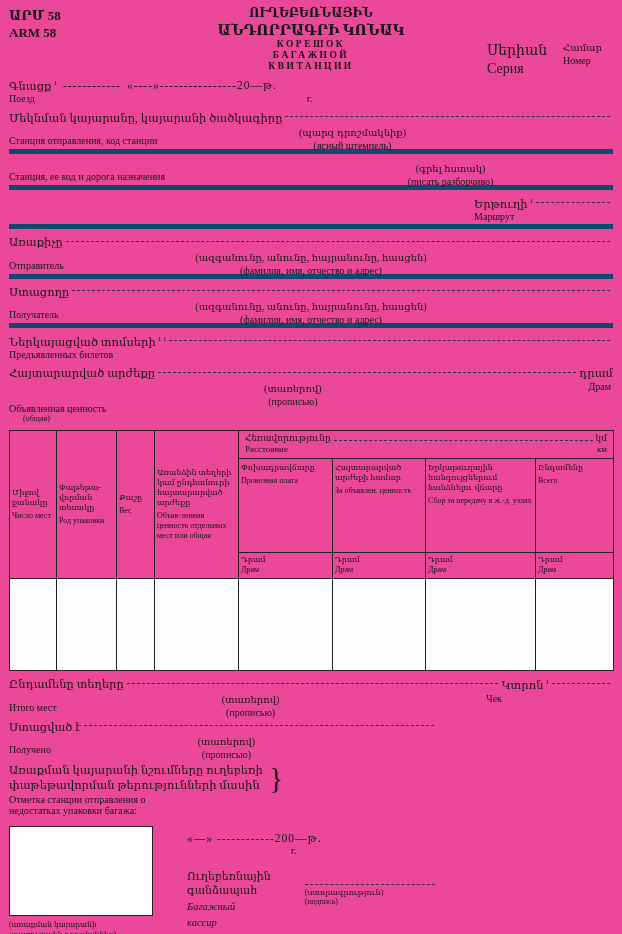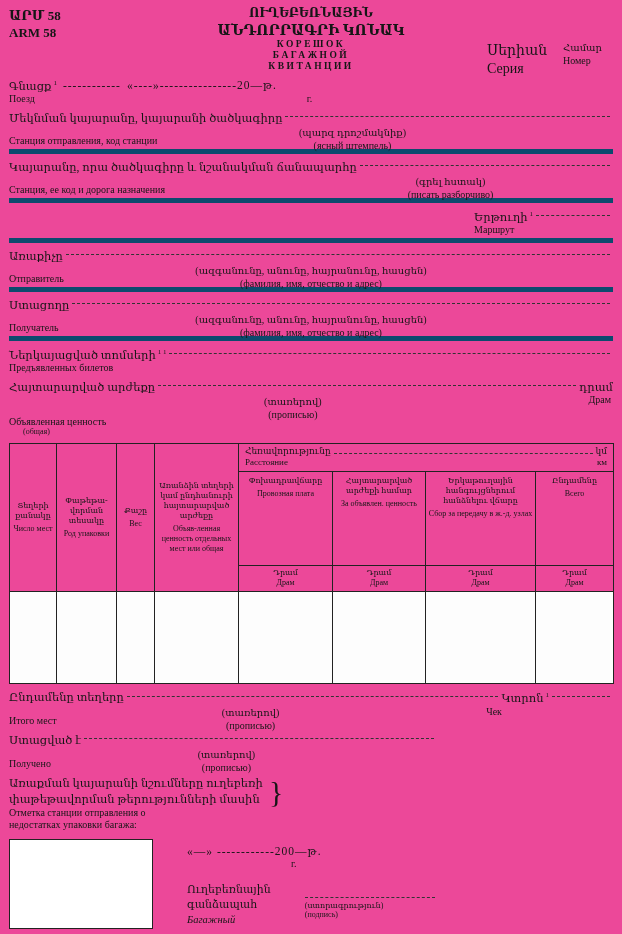--- a/index.html
+++ b/index.html
@@ -46,21 +46,21 @@
   .via { display:flex; align-items:flex-start; }
   .via-left { flex:1 1 74%; }
   .via-right { flex:0 0 23%; margin-left:3%; }
 
   .left-ind { margin-left:14px; }
 
   .abs-right { position:absolute; right:2px; top:0; font-size:10px; }
 
   
   table.tbl { border-collapse:collapse; table-layout:fixed; width:604px; margin-top:7px; }
-  .tbl th, .tbl td { border:1px solid #222; font-weight:normal; font-size:8px; text-align:center; vertical-align:middle; padding:2px; overflow-wrap:break-word; word-break:break-word; line-height:1.25; }
+  .tbl th, .tbl td { border:1px solid #222; font-weight:normal; font-size:8px; text-align:left; vertical-align:middle; padding:2px; overflow-wrap:break-word; word-break:break-word; line-height:1.25; }
   .tbl .grp { vertical-align:top; padding:2px 6px; }
   .gline { display:flex; align-items:flex-end; font-size:9px; }
   .gfill { flex:1; }
   .tbl .colhead { vertical-align:top; padding-top:4px; }
   .tbl .ru-h { margin-top:3px; }
   .dram-row th { height:26px; }
   .body-row td { height:92px; background:#fdfdfd; }
   .hdr-row-cols { height:94px; }
 
   .chek { position:absolute; left:79%; top:1px; font-size:10px; }
@@ -130,24 +130,20 @@
     <div class="line ru rel">
       <span>Станция отправления, код станции</span>
       <div class="hintstack at48">
         <div>(պարզ դրոշմակնիք)</div>
         <div>(ясный штемпель)</div>
       </div>
     </div>
   </div>
 
   <div class="blk underlined">
-    <div class="line">
-      <span class="hy">Կայարանը, որա ծածկագիրը և նշանակման ճանապարհը</span>
-      <span class="dashfill"></span>
-    </div>
     <div class="line ru rel">
       <span>Станция, ее код и дорога назначения</span>
       <div class="hintstack at66">
         <div>(գրել հստակ)</div>
         <div>(писать разборчиво)</div>
       </div>
     </div>
   </div>
 
   <div class="blk underlined via">
@@ -228,21 +224,21 @@
         <col style="width:38px">
         <col style="width:84px">
       <col style="width:94px">
         <col style="width:93px">
         <col style="width:110px">
         <col style="width:78px">
     </colgroup>
     <tbody>
       <tr>
         <th rowspan="3">
-          <div>Տեղերի քանակը</div>
+          <div>Միջով քանակը</div>
           <div class="ru-h">Число мест</div>
         </th>
         <th rowspan="3">
           <div>Փաթեթա-վորման տեսակը</div>
           <div class="ru-h">Род упаковки</div>
         </th>
         <th rowspan="3">
           <div>Քաշը</div>
           <div class="ru-h">Вес</div>
         </th>

